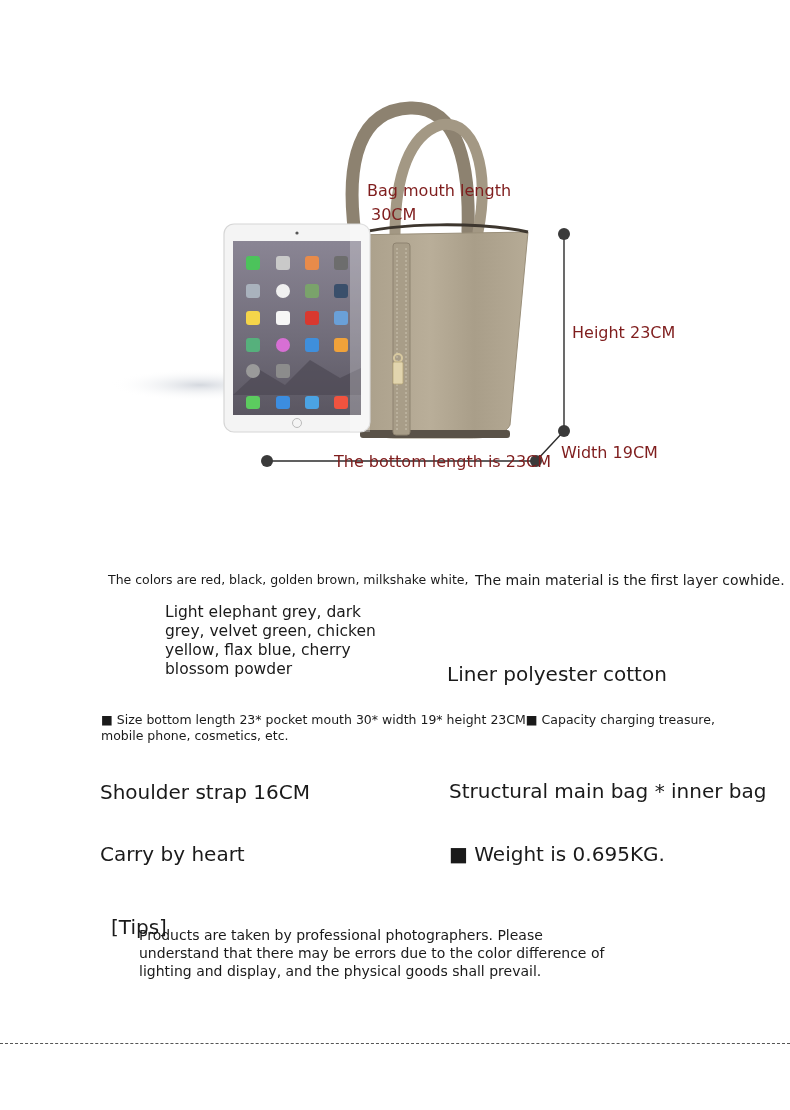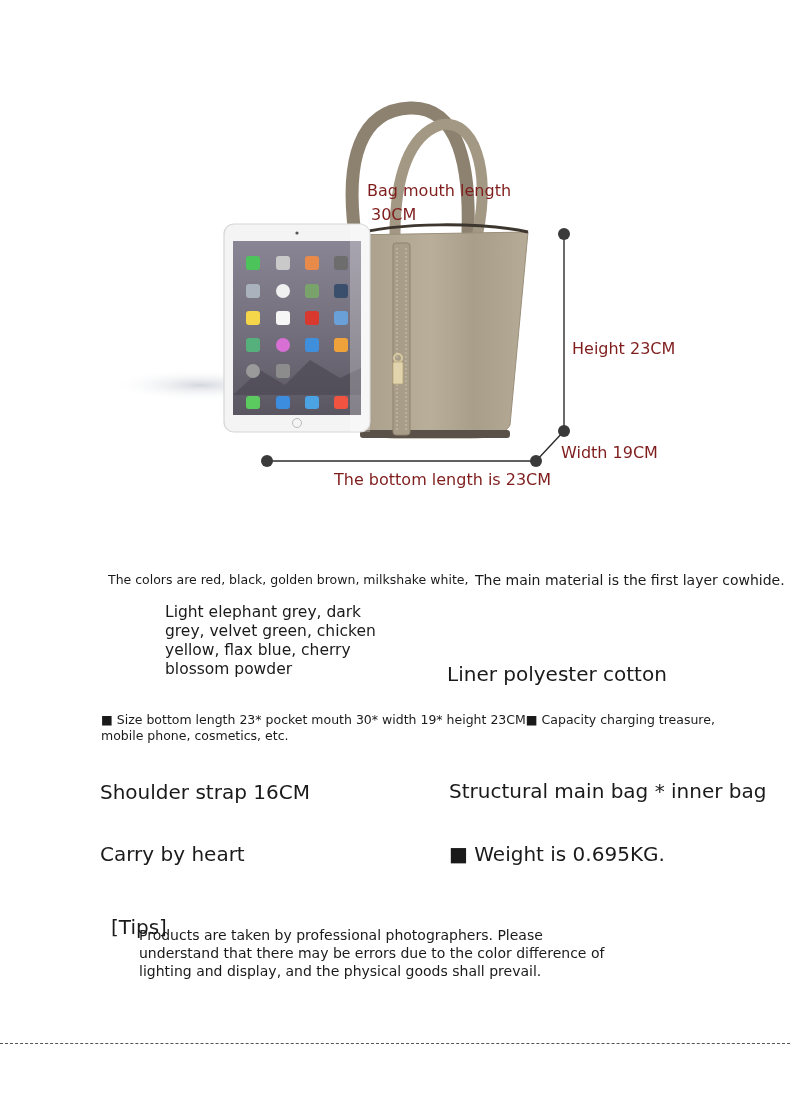--- a/index.html
+++ b/index.html
@@ -101,23 +101,23 @@
     <g fill="#3a3a3a">
       <circle cx="564" cy="234" r="6"></circle>
       <circle cx="564" cy="431" r="6"></circle>
       <circle cx="536" cy="461" r="6"></circle>
       <circle cx="267" cy="461" r="6"></circle>
     </g>
   </svg>
 
   <div class="lbl" style="left:367px; top:181px;">Bag mouth length</div>
   <div class="lbl" style="left:371px; top:205px;">30CM</div>
-  <div class="lbl" style="left:572px; top:339px;">Height 23CM</div>
+  <div class="lbl" style="left:572px; top:323px;">Height 23CM</div>
   <div class="lbl" style="left:561px; top:443px;">Width 19CM</div>
-  <div class="lbl" style="left:334px; top:470px;text-align:center;">The bottom length is 23CM</div>
+  <div class="lbl" style="left:334px; top:452px;text-align:center;">The bottom length is 23CM</div>
 </div>
 
 <div>
   <div class="abs t13" style="left:108px; top:572px;">The colors are red, black, golden brown, milkshake white,</div>
   <div class="abs t15 multi" style="left:165px; top:603px; width:230px;">Light elephant grey, dark grey, velvet green, chicken yellow, flax blue, cherry blossom powder</div>
 
   <div class="abs t14" style="left:447px; top:572px;">The main material is the first layer cowhide.</div>
   <div class="abs t16" style="left:447px; top:634px;">Liner polyester cotton</div>
 
   <div class="abs t13 multi" style="left:101px; top:712px; width:650px;">■ Size bottom length 23* pocket mouth 30* width 19* height 23CM■ Capacity charging treasure, mobile phone, cosmetics, etc.</div>

